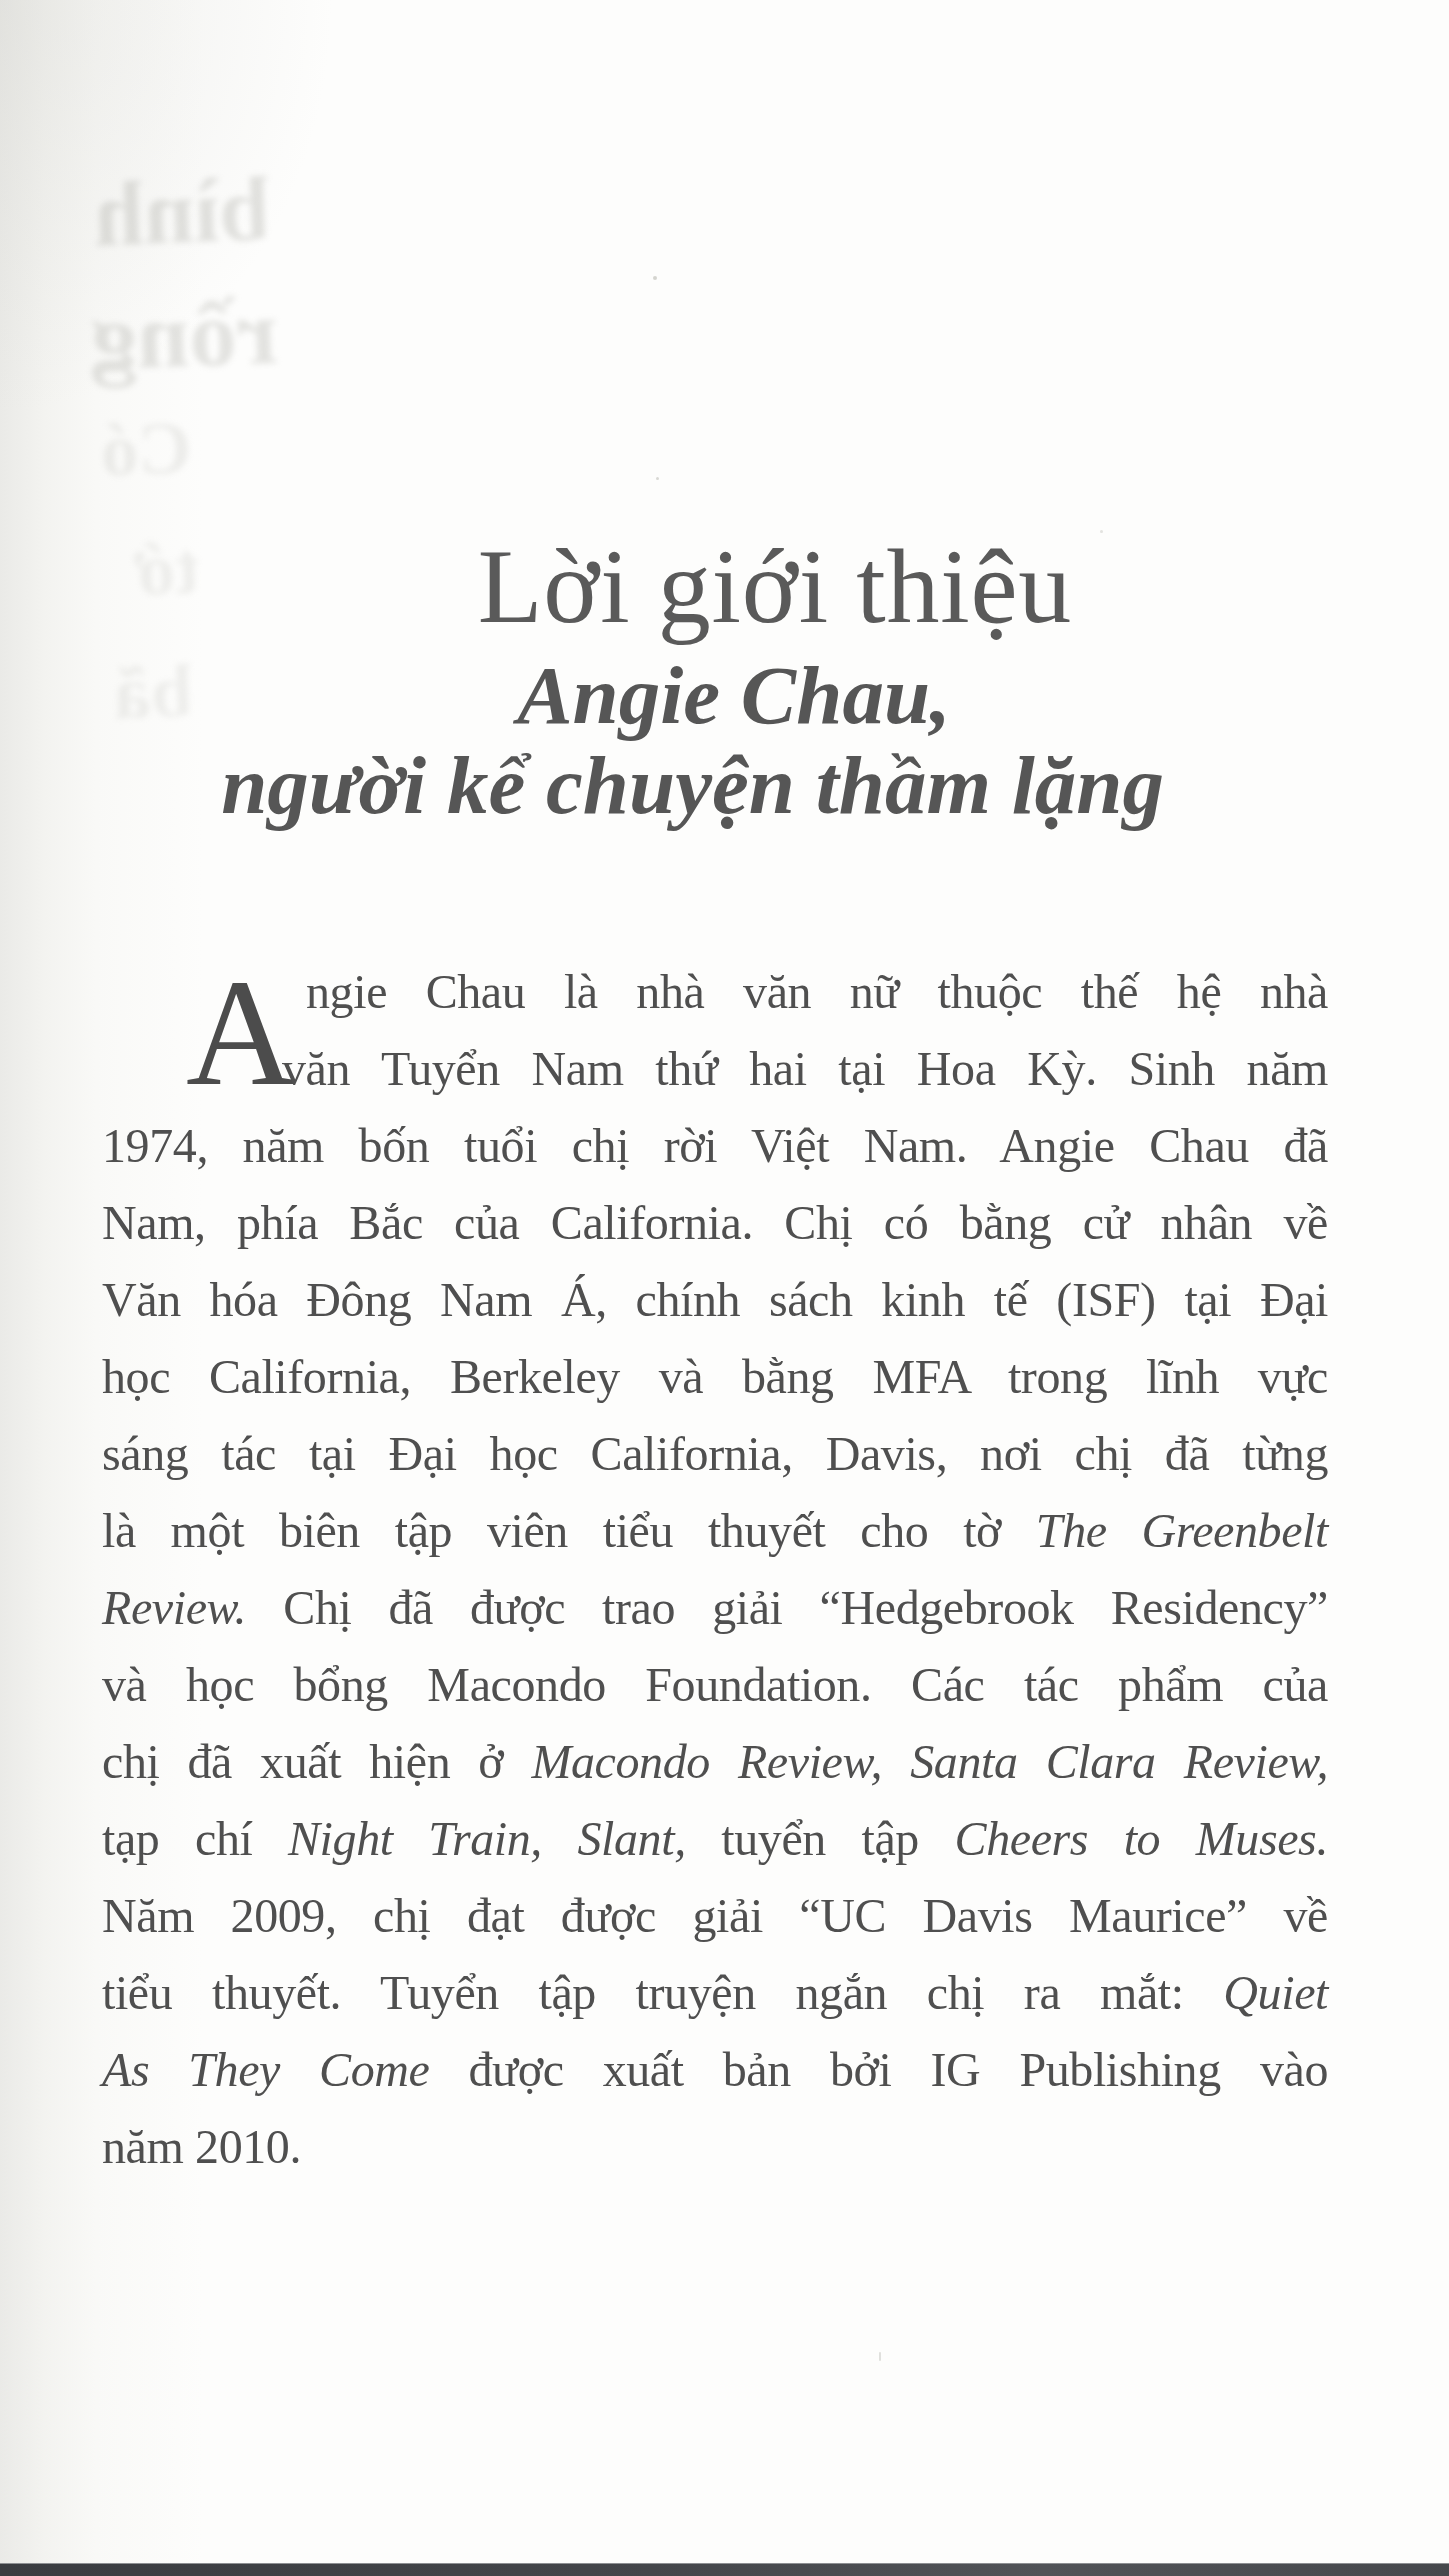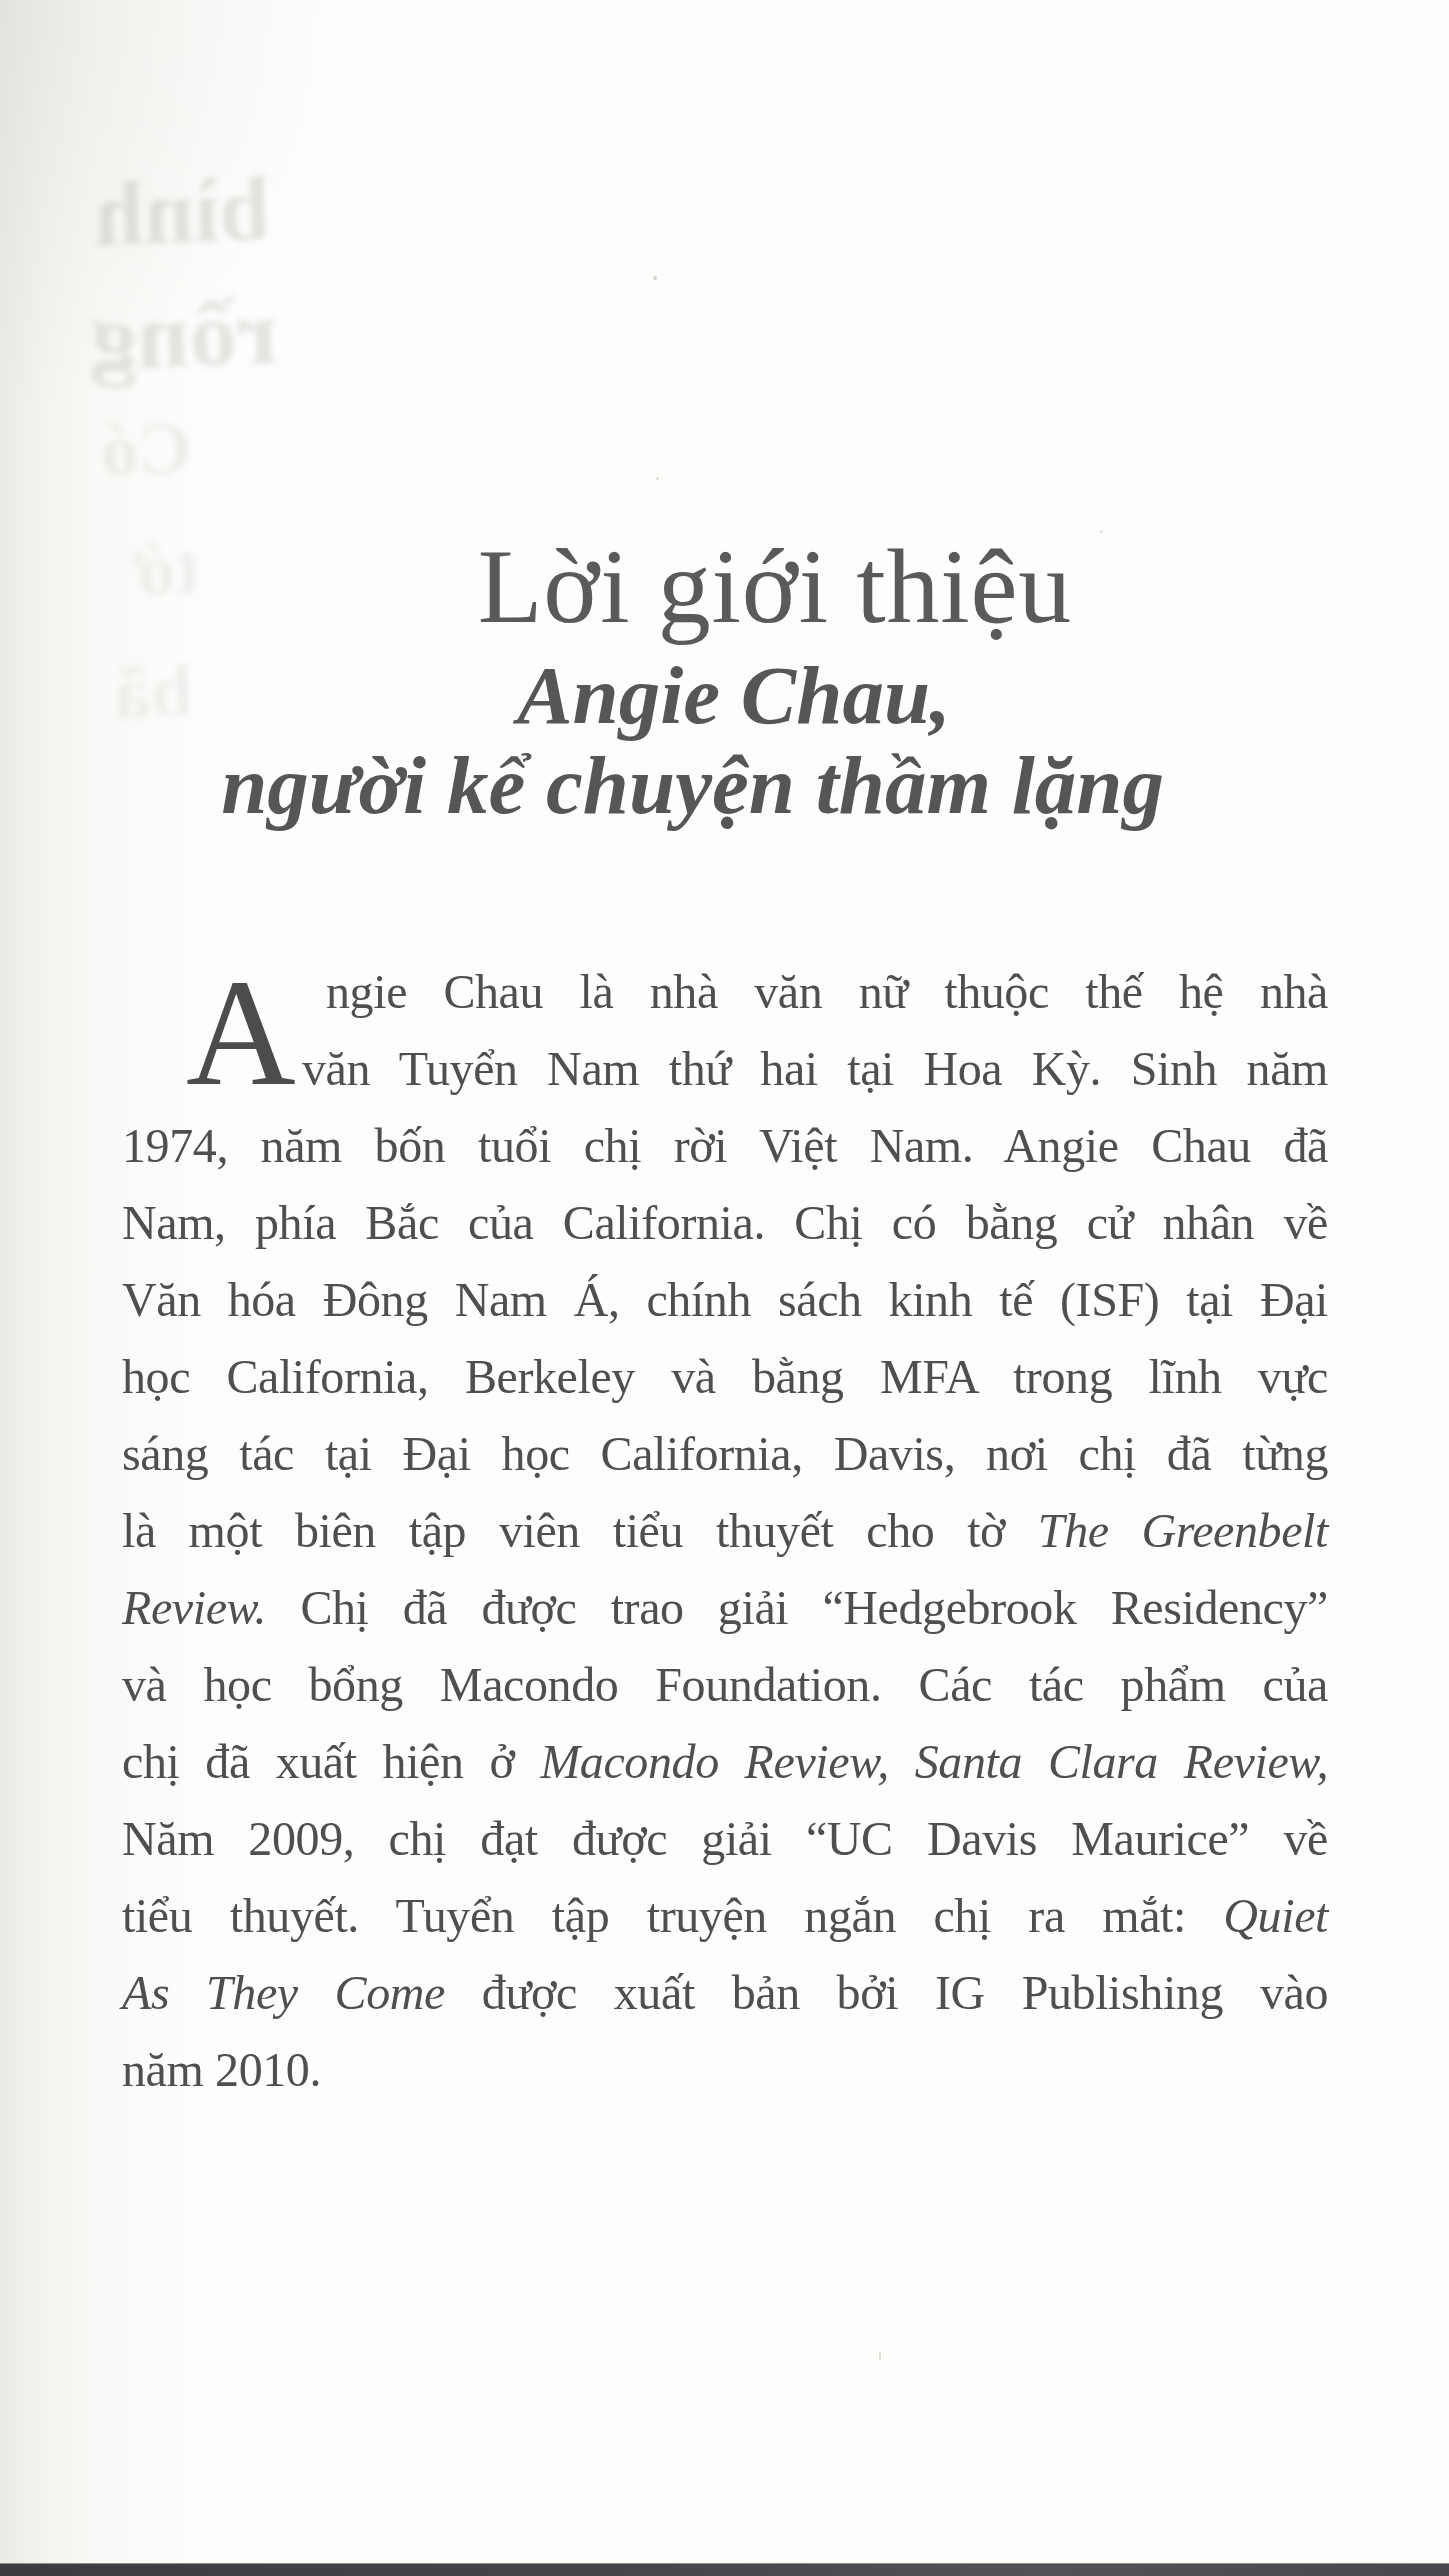--- a/index.html
+++ b/index.html
@@ -77,21 +77,20 @@
     position:absolute;left:102px;top:953px;width:1226px;
     color:#4f4f4f;
     font-size:48px;
     letter-spacing:-0.4px;
   }
   .bline{
     height:77px;line-height:77px;
     text-align:justify;
     text-align-last:justify;
     white-space:normal;
-    margin-left:20px;
   }
   .bline.l0{padding-left:204px;}
   .bline.l1{padding-left:180px;}
   .bline.last{text-align-last:left;}
   .it{font-style:italic;}
 </style>
 </head>
 <body>
 
 <div class="sheet">
@@ -124,20 +123,21 @@
       <div class="bline beside-cap l1"><span>văn Tuyển Nam thứ hai tại Hoa Kỳ. Sinh năm</span></div>
       <div class="bline"><span>1974, năm bốn tuổi chị rời Việt Nam. Angie Chau đã</span></div>
       <div class="bline"><span>Nam, phía Bắc của California. Chị có bằng cử nhân về</span></div>
       <div class="bline"><span>Văn hóa Đông Nam Á, chính sách kinh tế (ISF) tại Đại</span></div>
       <div class="bline"><span>học California, Berkeley và bằng MFA trong lĩnh vực</span></div>
       <div class="bline"><span>sáng tác tại Đại học California, Davis, nơi chị đã từng</span></div>
       <div class="bline"><span>là một biên tập viên tiểu thuyết cho tờ </span><span class="it">The Greenbelt</span></div>
       <div class="bline"><span class="it">Review.</span><span> Chị đã được trao giải “Hedgebrook Residency”</span></div>
       <div class="bline"><span>và học bổng Macondo Foundation. Các tác phẩm của</span></div>
       <div class="bline"><span>chị đã xuất hiện ở </span><span class="it">Macondo Review, Santa Clara Review,</span></div>
+      <div class="bline"><span>tạp chí </span><span class="it">Night Train, Slant,</span><span> tuyển tập </span><span class="it">Cheers to Muses.</span></div>
       <div class="bline"><span>Năm 2009, chị đạt được giải “UC Davis Maurice” về</span></div>
       <div class="bline"><span>tiểu thuyết. Tuyển tập truyện ngắn chị ra mắt: </span><span class="it">Quiet</span></div>
       <div class="bline"><span class="it">As They Come</span><span> được xuất bản bởi IG Publishing vào</span></div>
       <div class="bline last"><span>năm 2010.</span></div>
     </div>
 
   <div class="bottom-edge"></div>
 
 </div>
 

